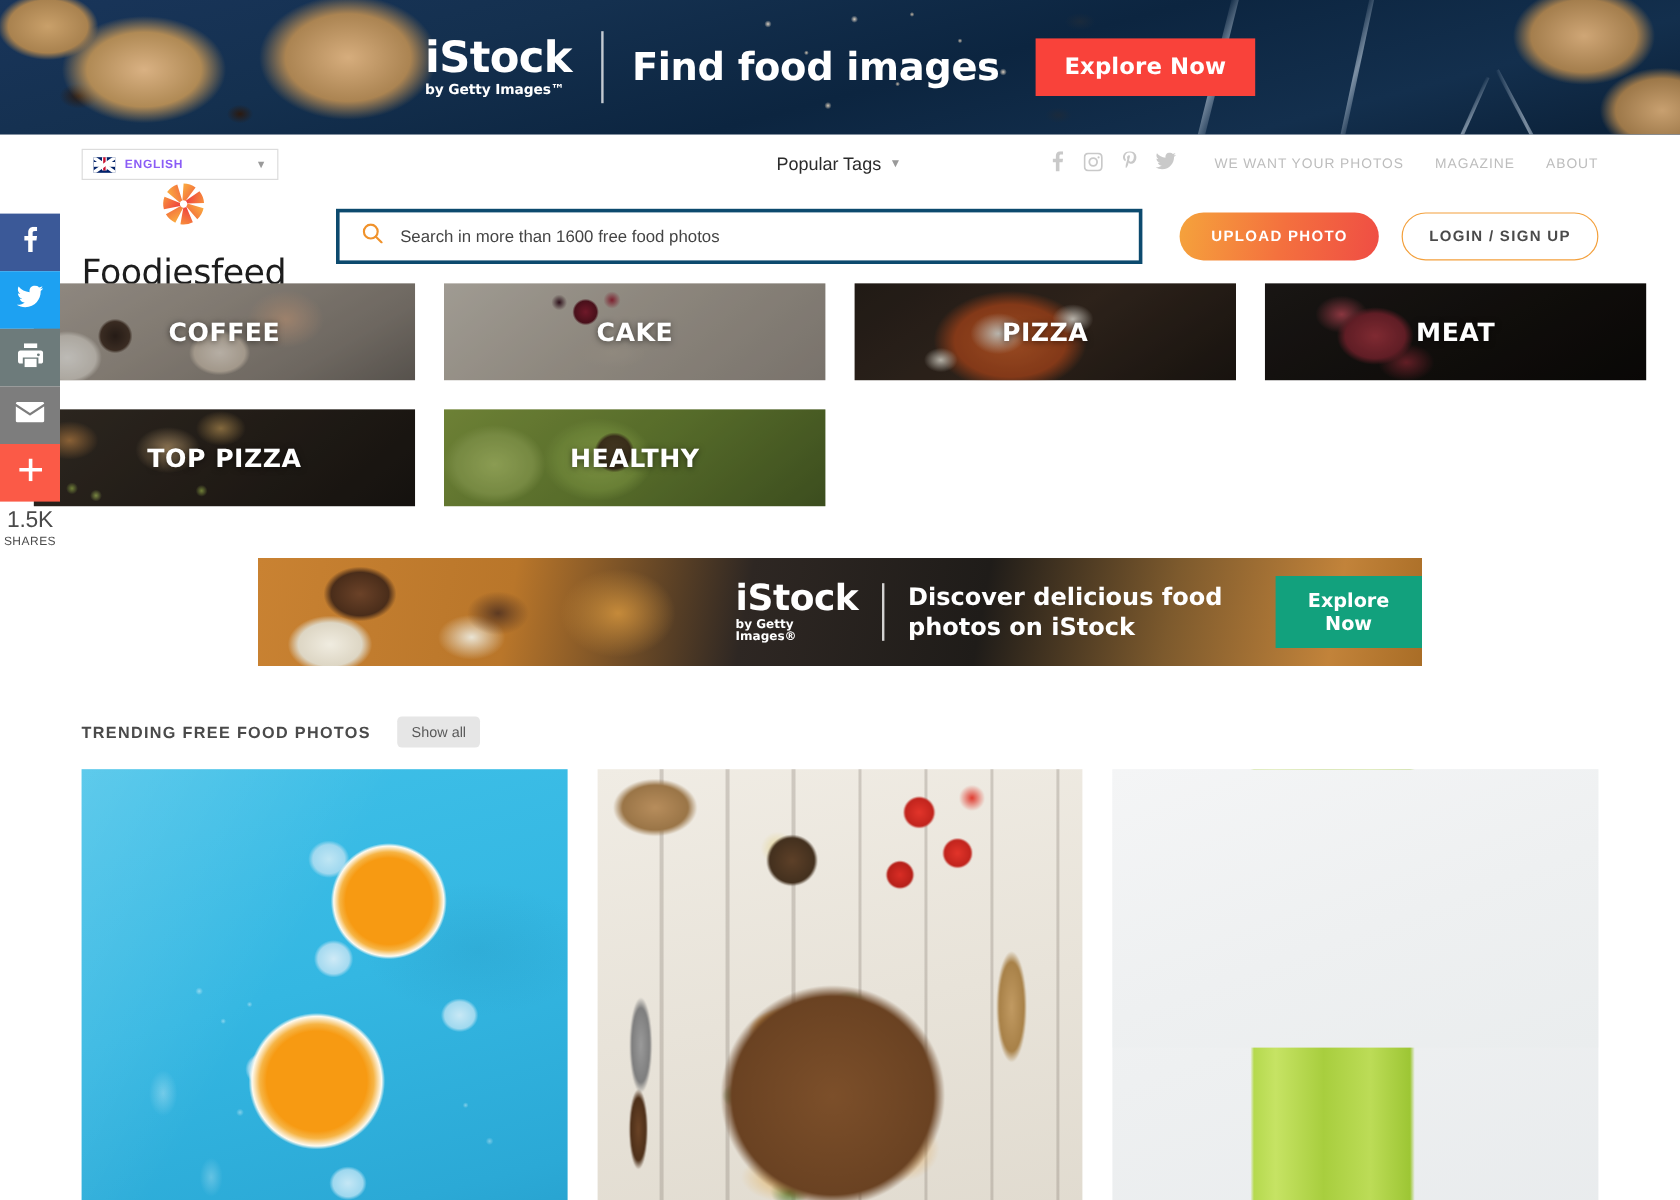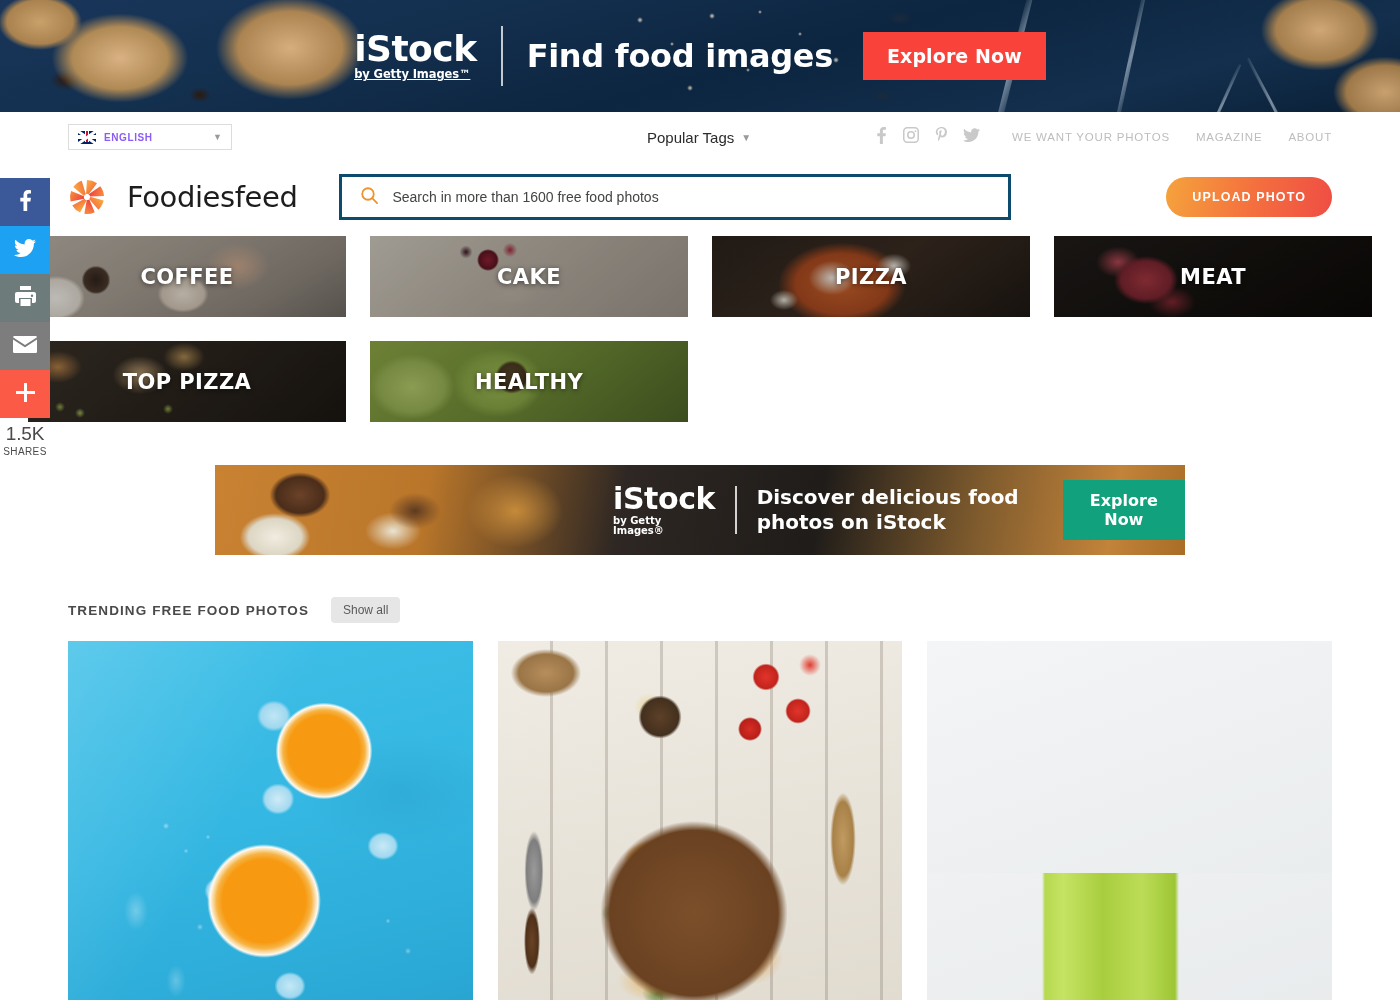--- a/index.html
+++ b/index.html
@@ -55,21 +55,20 @@
     display: flex; align-items: center; justify-content: center; gap: 0;
   }
   .istock-logo { text-align: left; line-height: 1; color: #ffffff; }
   .istock-logo .il-main {
     font-size: 36px; font-weight: bold; letter-spacing: -0.5px;
     font-family: "DejaVu Sans", sans-serif;
   }
   .istock-logo .il-sub {
     font-size: 11.5px; font-weight: bold; letter-spacing: -0.1px; margin-top: 2px;
     font-family: "DejaVu Sans", sans-serif;
-    text-decoration: underline;
   }
   .tb-divider { width: 2px; height: 60px; background: rgba(255,255,255,0.75); margin: 0 24px; }
   .tb-head {
     color: #ffffff; font-size: 32px; font-weight: bold; letter-spacing: -0.3px;
     white-space: nowrap; margin-right: 30px;
     font-family: "DejaVu Sans", sans-serif;
   }
   .tb-cta {
     background: #f9423a; color: #ffffff;
     font-size: 19px; font-weight: bold; letter-spacing: 0.1px;
@@ -159,21 +158,21 @@
     font-size: 11.5px; color: #bdbdbd; letter-spacing: 0.8px;
     margin-left: 26px; cursor: pointer; white-space: nowrap;
   }
   .util-link:first-of-type { margin-left: 28px; }
 
   
   .main-header {
     height: 70px; padding: 0 68px;
     display: flex; align-items: center;
   }
-  .brand { display: flex; align-items: center; gap: 21px; cursor: pointer; }
+  .brand { display: flex; align-items: center; gap: 21px; cursor: pointer; flex-direction: column; }
   .brand-mark { width: 38px; height: 38px; flex: none; }
   .brand-name {
     font-size: 29px; color: #1d1d1d; letter-spacing: -0.4px;
     font-family: "DejaVu Sans", sans-serif;
   }
   .search-wrap {
     margin-left: 42px;
     width: 672px; height: 46px;
     border: 3px solid #0c4a6e; background: #fff;
     display: flex; align-items: center; gap: 14px;
@@ -578,20 +577,21 @@
       <svg width="17" height="17" viewBox="0 0 18 18" fill="none" stroke="#f0922b" stroke-width="1.9">
         <circle cx="7.4" cy="7.4" r="6.1"></circle>
           <path d="M11.9 11.9 17 17" stroke-linecap="round"></path>
       </svg>
     </span>
     <input class="search-input" type="text" placeholder="Search in more than 1600 free food photos" style="">
   </div>
 
   <div class="hdr-actions">
     <button class="btn-upload">UPLOAD PHOTO</button>
+    <button class="btn-login">LOGIN / SIGN UP</button>
   </div>
 </div>
 
 <div class="cats">
   <div class="cat">
     <div class="cat-img ci-coffee"></div>
     <div class="cat-shade"></div>
     <div class="cat-label">COFFEE</div>
   </div>
   <div class="cat">

